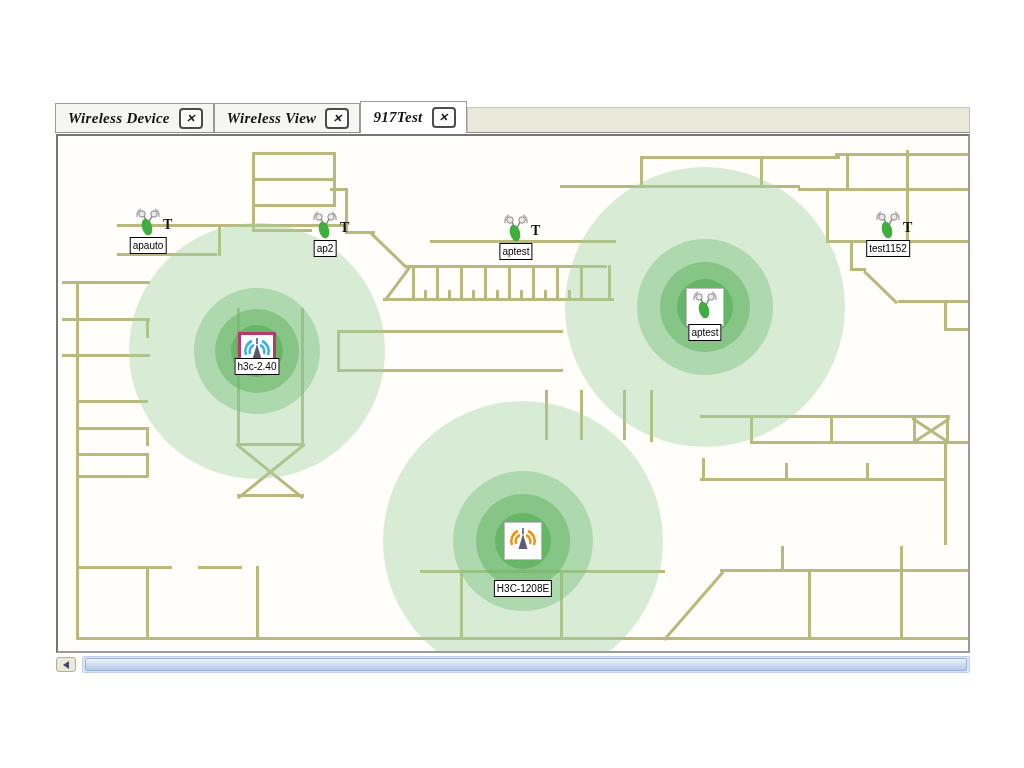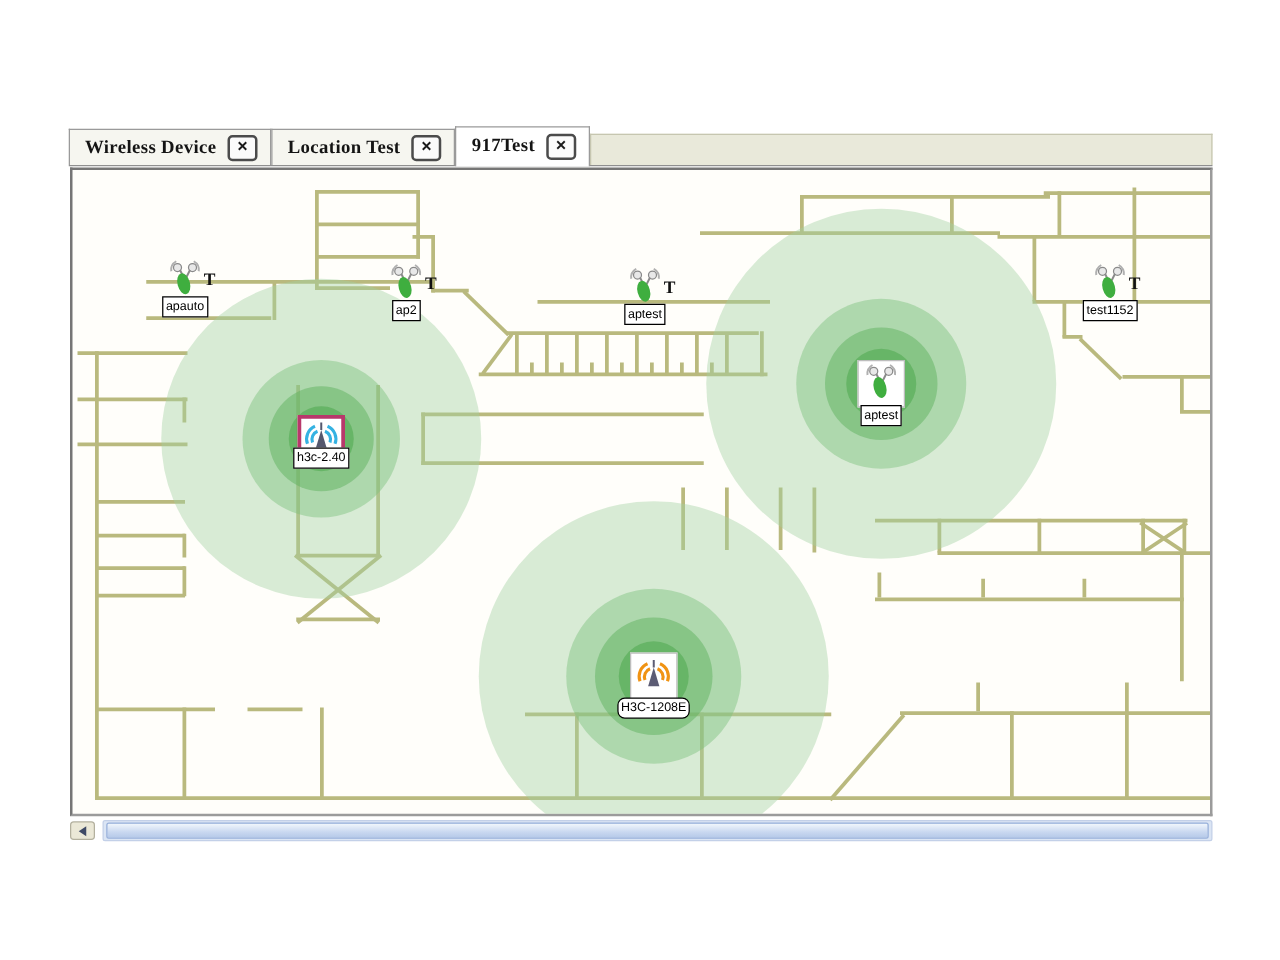--- a/index.html
+++ b/index.html
@@ -4,21 +4,21 @@
 <style>
   html,body{margin:0;padding:0;background:#fff;}
   .canvas{position:relative;width:1024px;height:768px;background:#ffffff;overflow:hidden;
           font-family:"Liberation Sans",sans-serif;}
   
   .tabbar{position:absolute;left:55px;top:101px;width:915px;height:32px;display:flex;
           align-items:flex-end;border-bottom:1px solid #8f8f8f;box-sizing:border-box;}
   .tab{display:flex;align-items:center;gap:9px;padding:0 10px 0 12px;height:29px;
        box-sizing:border-box;background:#f6f6f0;border:1px solid #9a9a9a;border-bottom:none;
        font-family:"Liberation Serif",serif;font-weight:bold;font-size:15px;letter-spacing:.3px;
-       color:#141414;white-space:nowrap;}
+       color:#141414;white-space:nowrap;font-style:italic;}
   .tab.active{background:#ffffff;height:32px;margin-bottom:-1px;z-index:2;}
   .closebox{width:20px;height:17px;border:2px solid #4b4b4b;border-radius:4px;background:#fbfbfb;
             display:flex;align-items:center;justify-content:center;font-size:11px;font-weight:900;
             line-height:1;color:#1a1a1a;}
   .tabfiller{flex:1;align-self:flex-start;margin-top:6px;height:25px;background:#e9e9da;
              border:1px solid #c6c6b0;border-bottom:none;box-sizing:border-box;}
   
   .mapframe{position:absolute;left:56px;top:134px;width:914px;height:519px;box-sizing:border-box;
             border:2px solid;border-color:#767676 #9b9b9b #9b9b9b #767676;background:#fffefa;
             overflow:hidden;}
@@ -50,21 +50,21 @@
 <body>
 
 <div class="canvas">
   <div class="tabbar">
 
     <div class="tab">
         <span>Wireless Device</span>
         <span class="closebox">✕</span>
       </div>
       <div class="tab">
-        <span>Location Test</span>
+        <span>Wireless View</span>
         <span class="closebox">✕</span>
       </div>
       <div class="tab active">
         <span>917Test</span>
         <span class="closebox">✕</span>
       </div>
       <div class="tabfiller"></div>
   </div>
 
   <div class="mapframe">
@@ -246,21 +246,21 @@
         <div class="devbox norm" style="left: 446px; top: 386px; width: 38px; height: 38px;">
           <span><svg xmlns="http://www.w3.org/2000/svg" width="30" height="28" viewBox="0 0 30 28">
               <line x1="15" y1="3" x2="15" y2="9" stroke="#5c5c74" stroke-width="1.6"></line>
               <path d="M15,9 L10.5,24 L19.5,24 Z" fill="#5c5c74"></path>
               <path d="M10,6 A11,11 0 0 0 4,20" stroke="#f09313" stroke-width="2.5" fill="none"></path>
               <path d="M12,10 A7,7 0 0 0 8,19" stroke="#f09313" stroke-width="2.5" fill="none"></path>
               <path d="M20,6 A11,11 0 0 1 26,20" stroke="#f09313" stroke-width="2.5" fill="none"></path>
               <path d="M18,10 A7,7 0 0 1 22,19" stroke="#f09313" stroke-width="2.5" fill="none"></path>
             </svg></span>
         </div>
-        <div class="maplabel" style="left: 465px; top: 422px; border-radius: 6px;">H3C-1208E</div>
+        <div class="maplabel" style="left: 465px; top: 444px;">H3C-1208E</div>
       </div>
   </div>
 
   <div class="scrollbar">
     <div class="sb-btn">
       <div class="sb-arrow"></div>
     </div>
     <div class="sb-track">
       <div class="sb-thumb"></div>
     </div>

